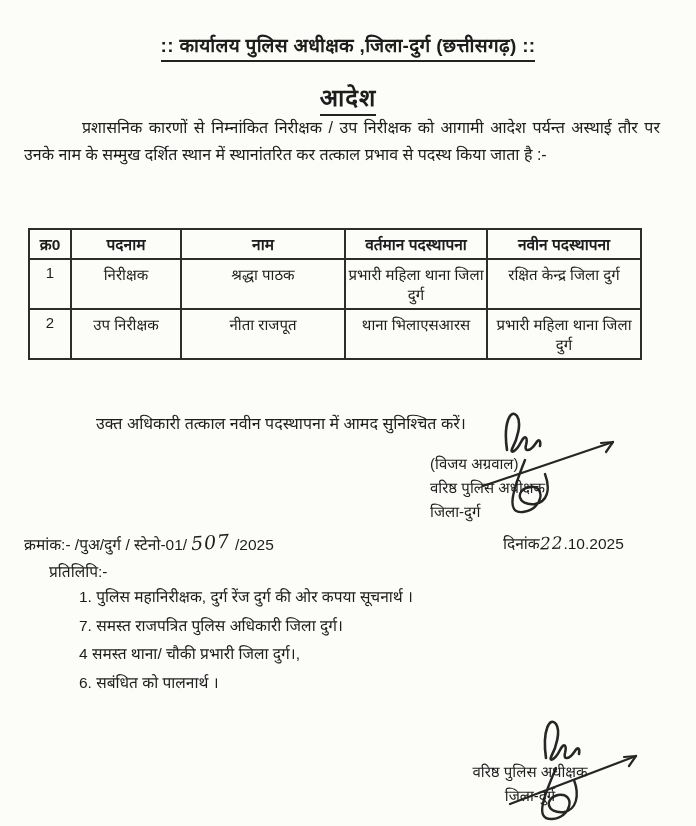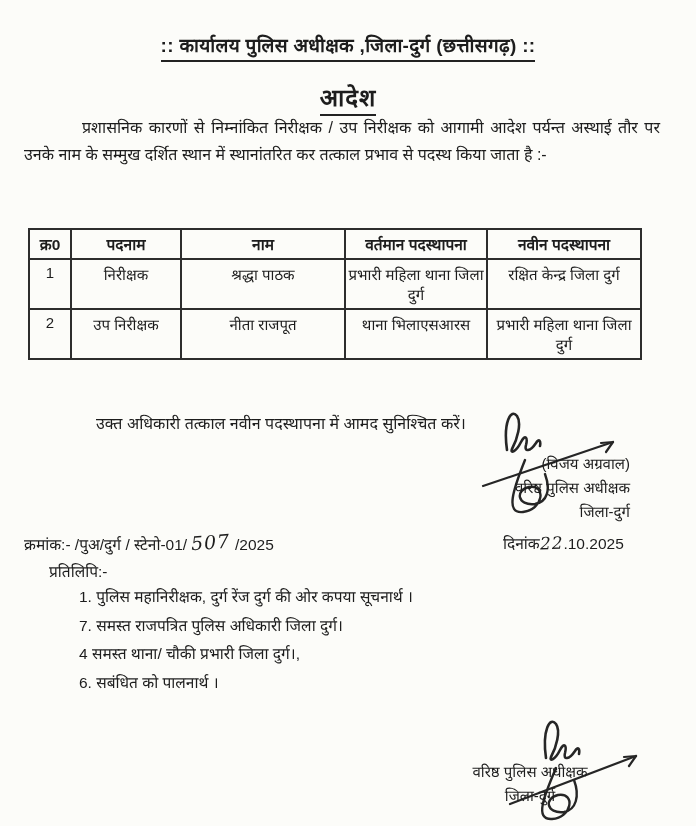--- a/index.html
+++ b/index.html
@@ -34,21 +34,21 @@
     overflow:hidden;
   }
   table.order th{font-weight:bold;font-size:15.5px;height:24px;vertical-align:middle;padding:2px;}
   table.order td{height:40px;}
   .col-sno{width:42px;}
   .col-desig{width:110px;}
   .col-name{width:164px;}
   .col-current{width:142px;}
   .col-new{width:154px;}
   .instruction{position:absolute;top:384px;left:96px;font-size:16px;margin-top:28px;}
-  .sig-block{position:absolute;top:452px;left:430px;width:200px;text-align:right;font-size:15px;line-height:24px;}
+  .sig-block{position:absolute;top:452px;left:430px;width:200px;text-align:left;font-size:15px;line-height:24px;}
   .sig-scribble-1{position:absolute;top:402px;left:455px;}
   .sig-scribble-2{position:absolute;top:712px;left:468px;}
   .kramank{position:absolute;top:532px;left:24px;font-size:15.5px;}
   .hand{font-family:"DejaVu Serif",serif;font-style:italic;font-size:19px;display:inline-block;transform:rotate(-4deg) translateY(-1px);letter-spacing:1px;}
   .hand-sm{font-family:"DejaVu Serif",serif;font-style:italic;font-size:17px;display:inline-block;transform:rotate(-2deg);letter-spacing:1px;}
   .date-line{position:absolute;top:532px;left:503px;font-size:15.5px;}
   .pratilipi{position:absolute;top:560px;left:49px;font-size:15.5px;}
   .copy-list{position:absolute;top:588px;left:79px;right:24px;font-size:15.5px;}
   .copy-list .item{margin-bottom:10.5px;line-height:18px;}
   .footer-sig{position:absolute;top:760px;left:430px;width:200px;text-align:center;font-size:15px;line-height:24px;}

